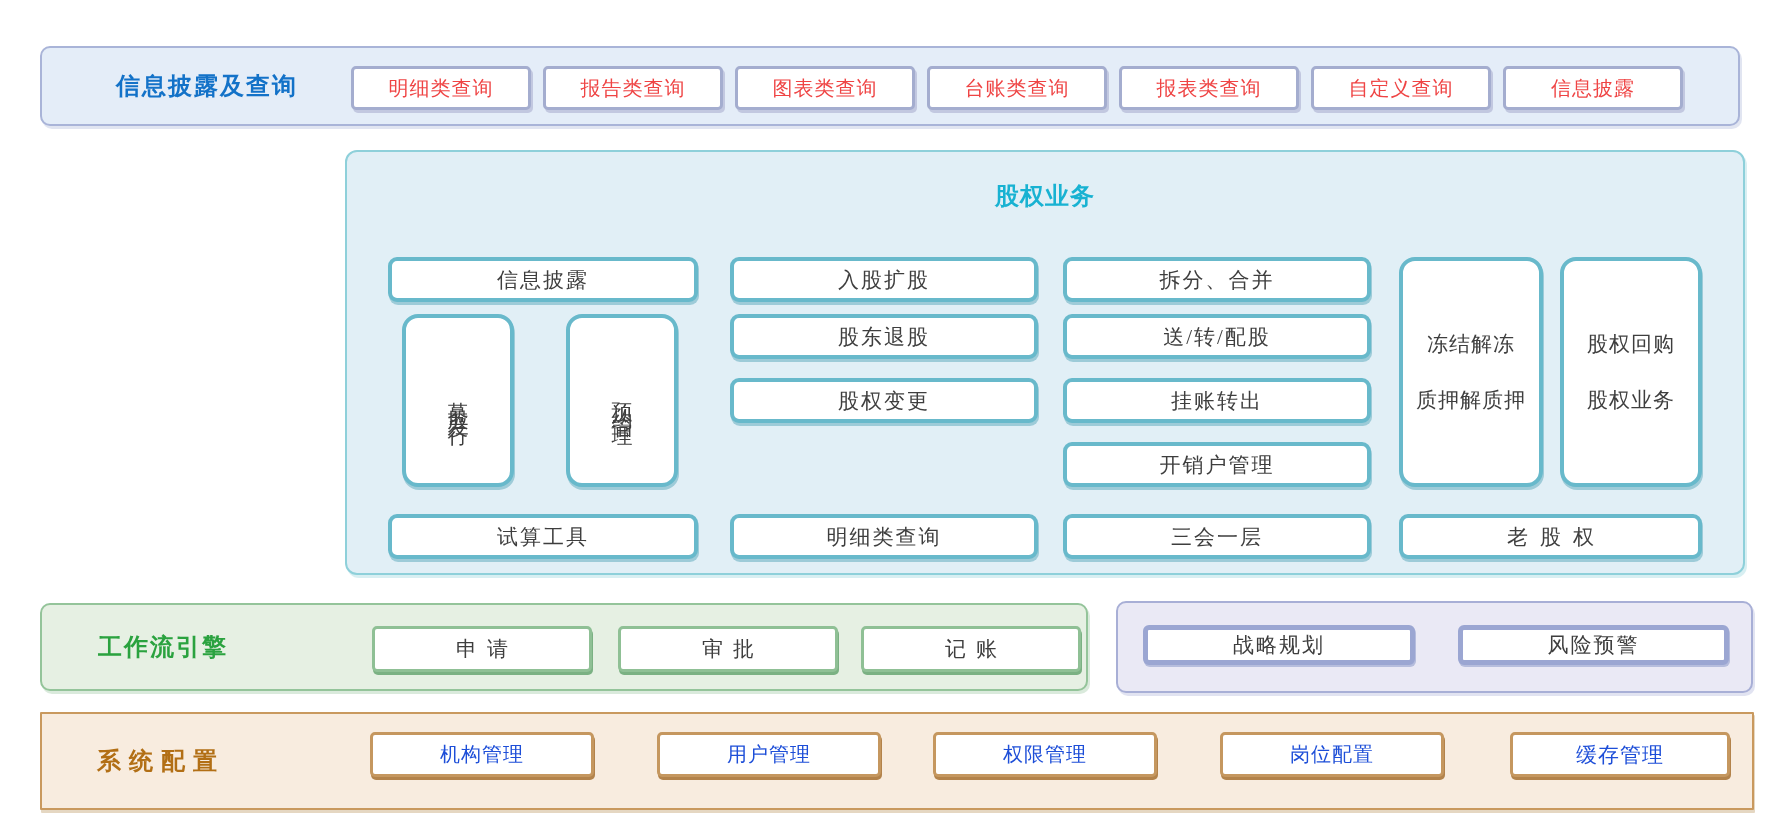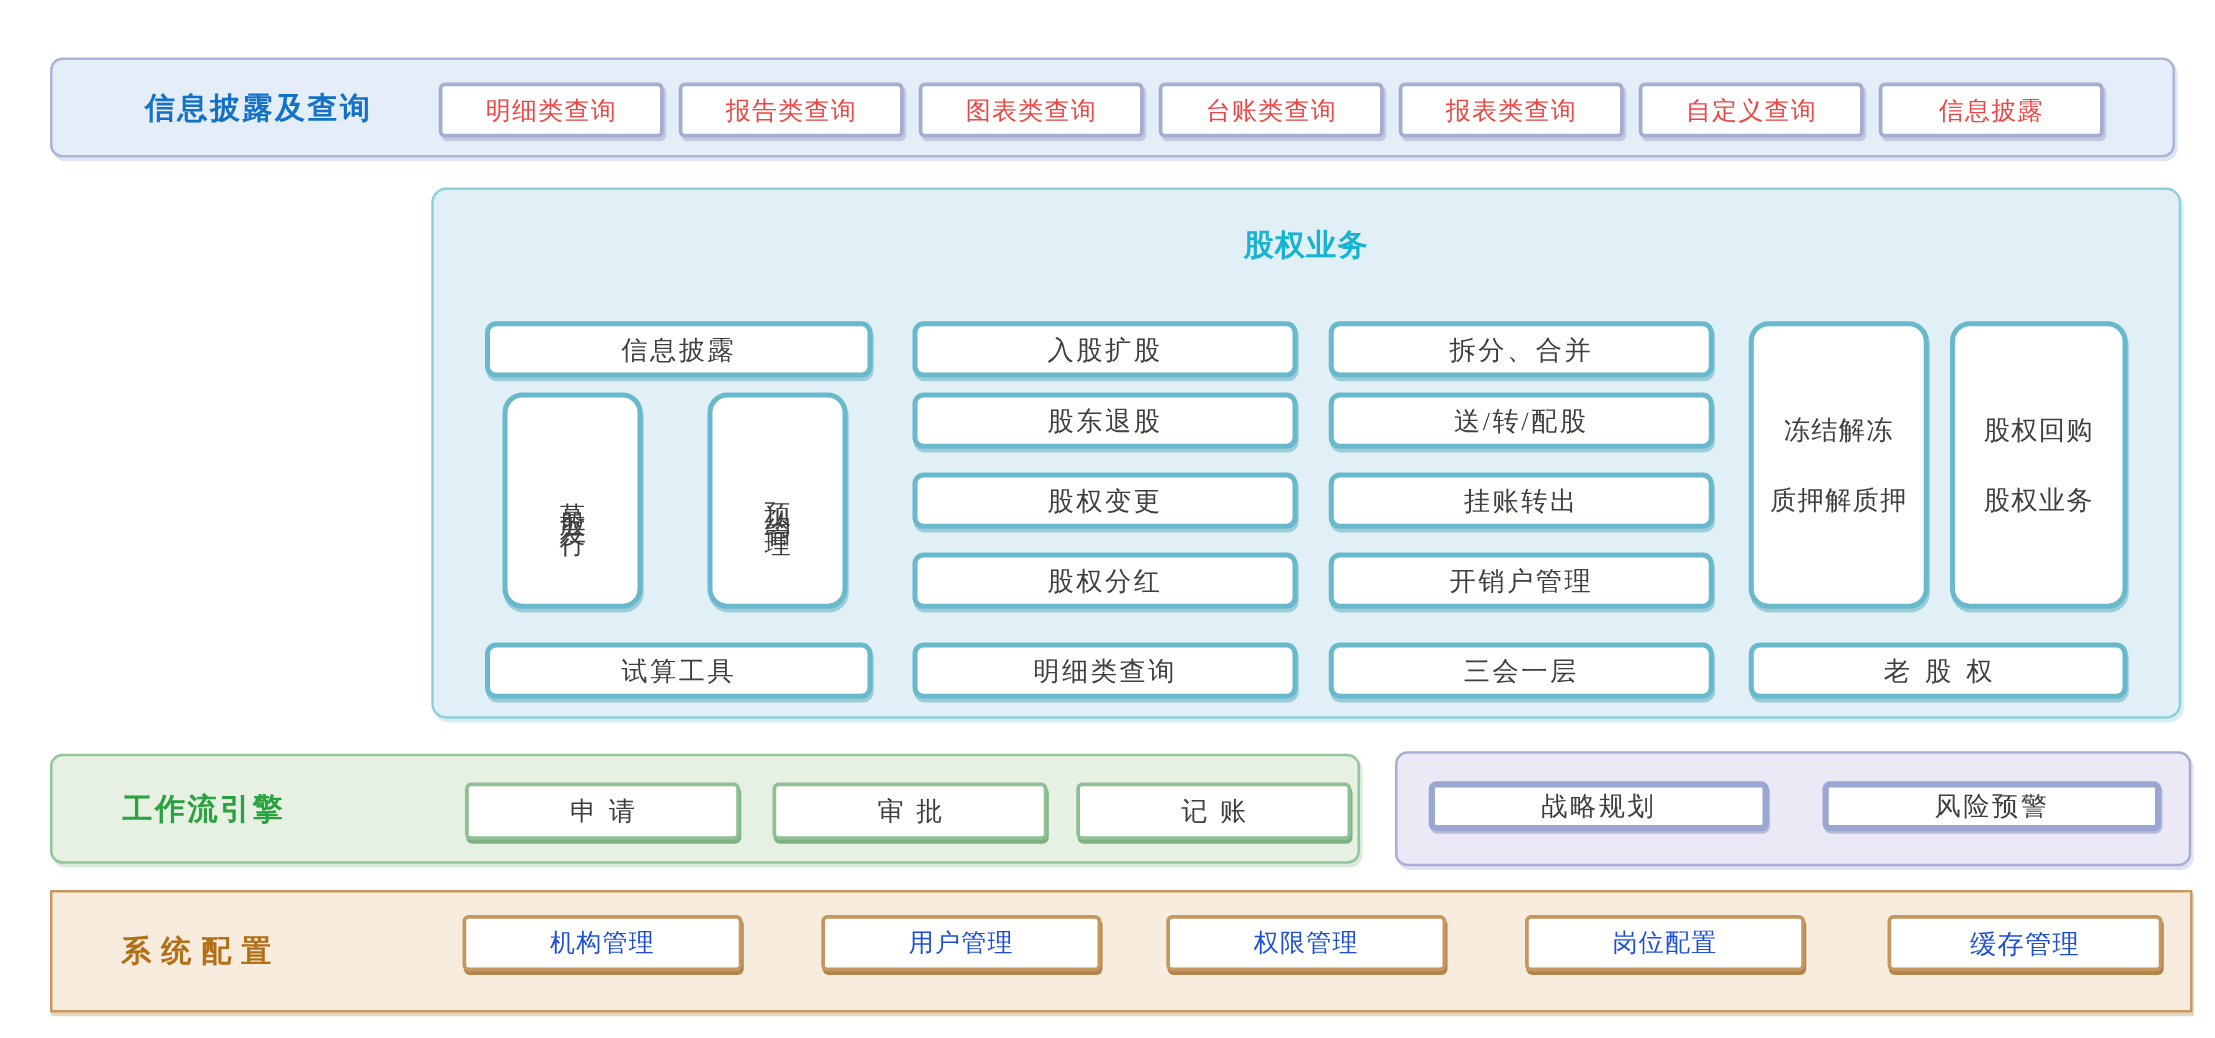--- a/index.html
+++ b/index.html
@@ -137,21 +137,20 @@
     <div class="equity-title">股权业务</div>
 
     <div class="box" style="left:41px;top:105px;width:310px;height:45px">信息披露</div>
     <div class="box vbox" style="left:55px;top:162px;width:112px;height:173px">募股发行</div>
     <div class="box vbox" style="left:219px;top:162px;width:112px;height:173px">预约管理</div>
     <div class="box" style="left:41px;top:362px;width:310px;height:45px">试算工具</div>
 
     <div class="box" style="left:383px;top:105px;width:308px;height:45px">入股扩股</div>
     <div class="box" style="left:383px;top:162px;width:308px;height:45px">股东退股</div>
     <div class="box" style="left:383px;top:226px;width:308px;height:45px">股权变更</div>
-    <div class="box" style="left:383px;top:290px;width:308px;height:45px">股权分红</div>
     <div class="box" style="left:383px;top:362px;width:308px;height:45px">明细类查询</div>
 
     <div class="box" style="left:716px;top:105px;width:308px;height:45px">拆分、合并</div>
     <div class="box" style="left:716px;top:162px;width:308px;height:45px">送/转/配股</div>
     <div class="box" style="left:716px;top:226px;width:308px;height:45px">挂账转出</div>
     <div class="box" style="left:716px;top:290px;width:308px;height:45px">开销户管理</div>
     <div class="box" style="left:716px;top:362px;width:308px;height:45px">三会一层</div>
 
     <div class="box tallbox" style="left:1052px;top:105px;width:144px;height:230px">
       <div>冻结解冻</div>

